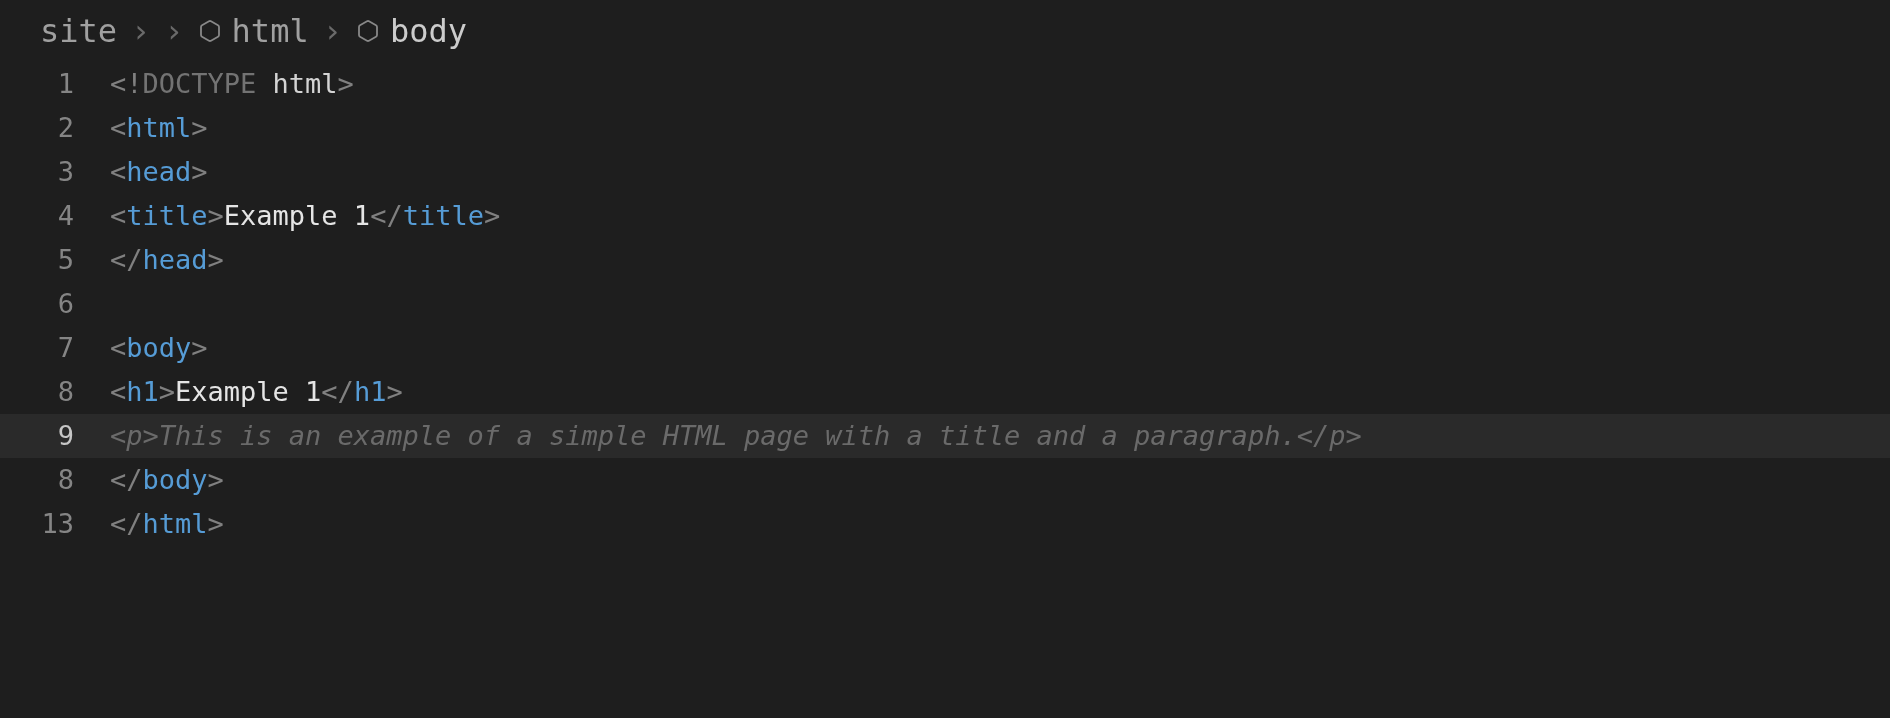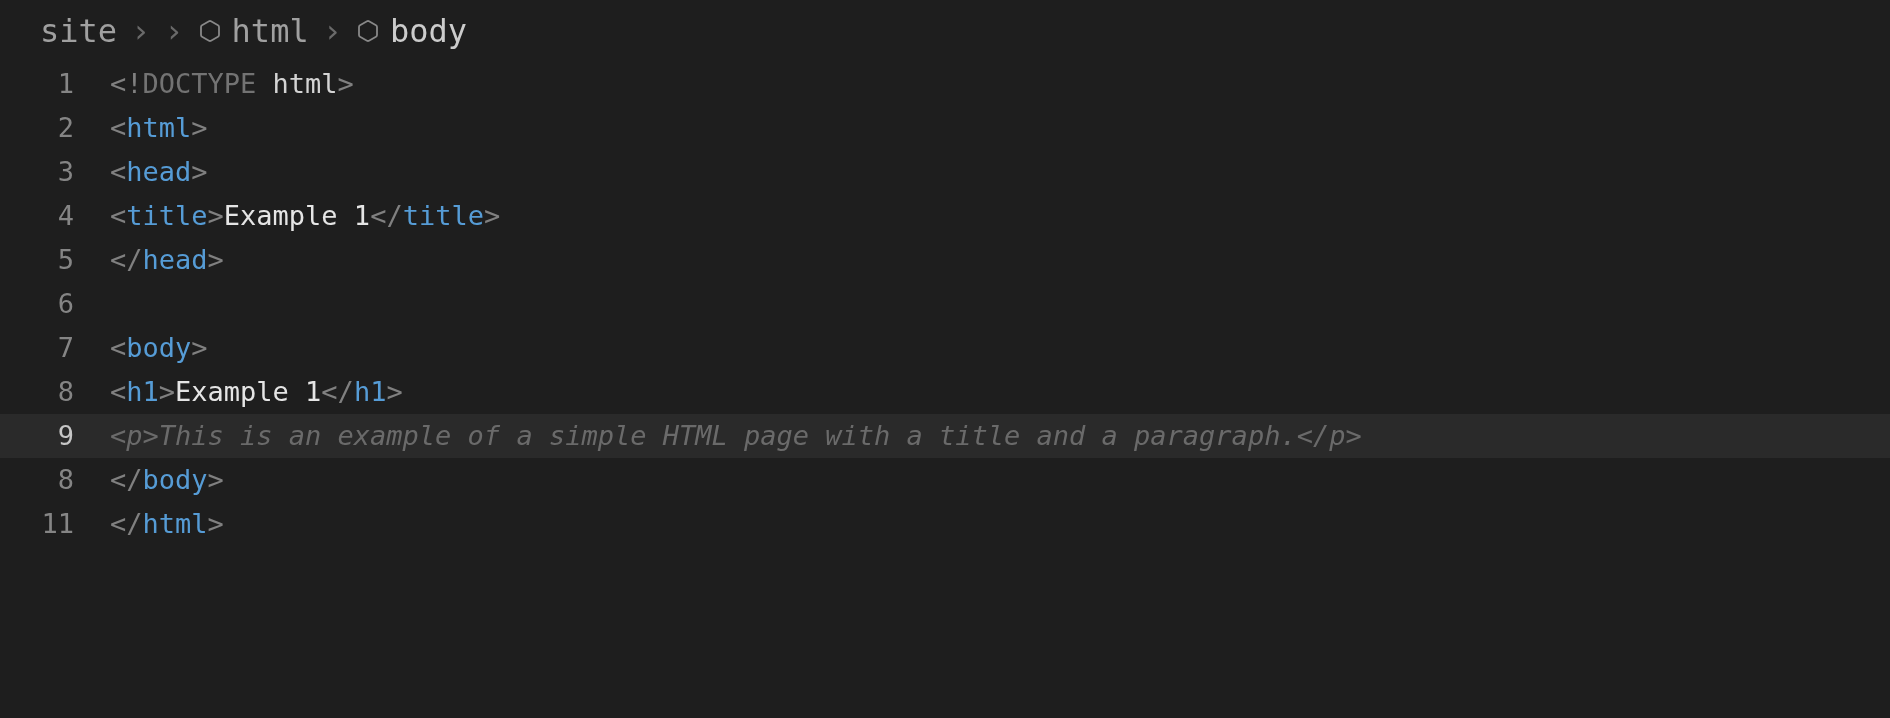--- a/index.html
+++ b/index.html
@@ -134,16 +134,16 @@
     </div>
     <div class="line current">
       <div class="gutter">9</div>
       <div class="code"><span class="ghost">&lt;p&gt;This is an example of a simple HTML page with a title and a paragraph.&lt;/p&gt;</span></div>
     </div>
     <div class="line">
       <div class="gutter">8</div>
       <div class="code"><span class="pun">&lt;/</span><span class="tag">body</span><span class="pun">&gt;</span></div>
     </div>
     <div class="line">
-      <div class="gutter">11</div>
+      <div class="gutter">13</div>
       <div class="code"><span class="pun">&lt;/</span><span class="tag">html</span><span class="pun">&gt;</span></div>
     </div>
   </div>
 
 </body></html>

